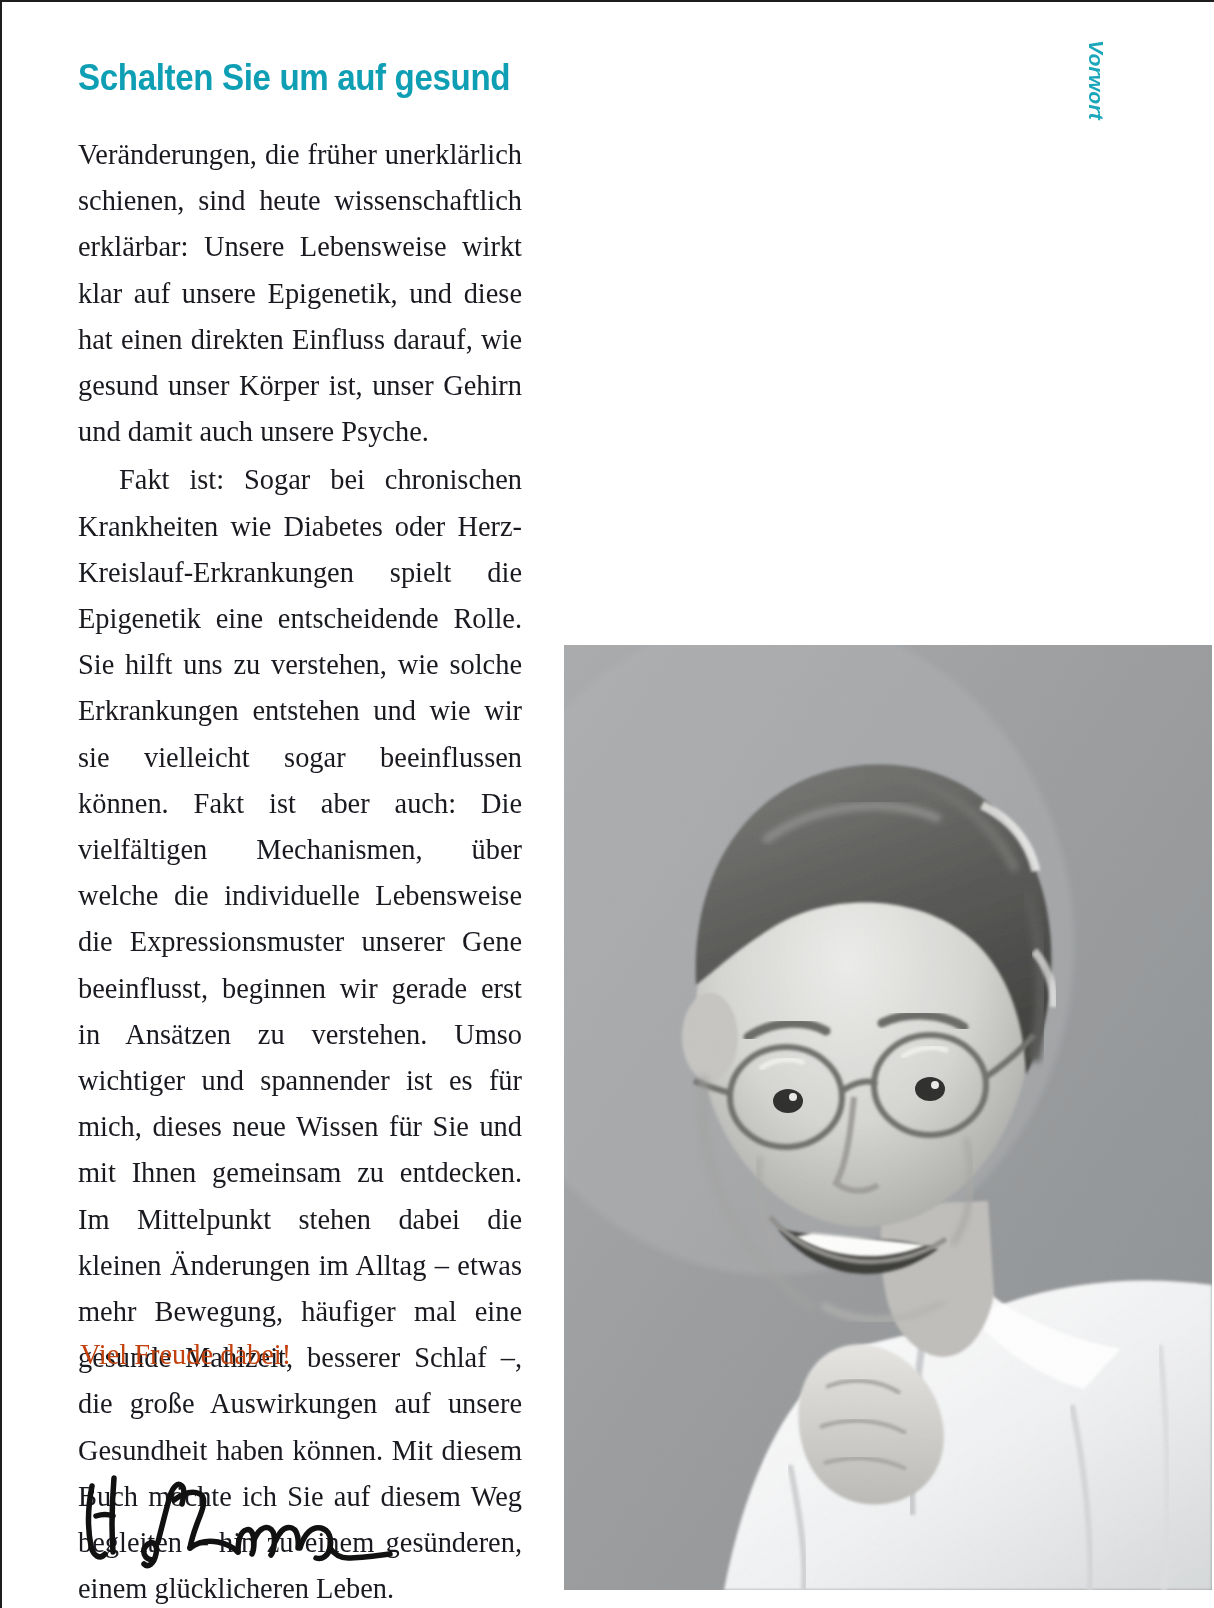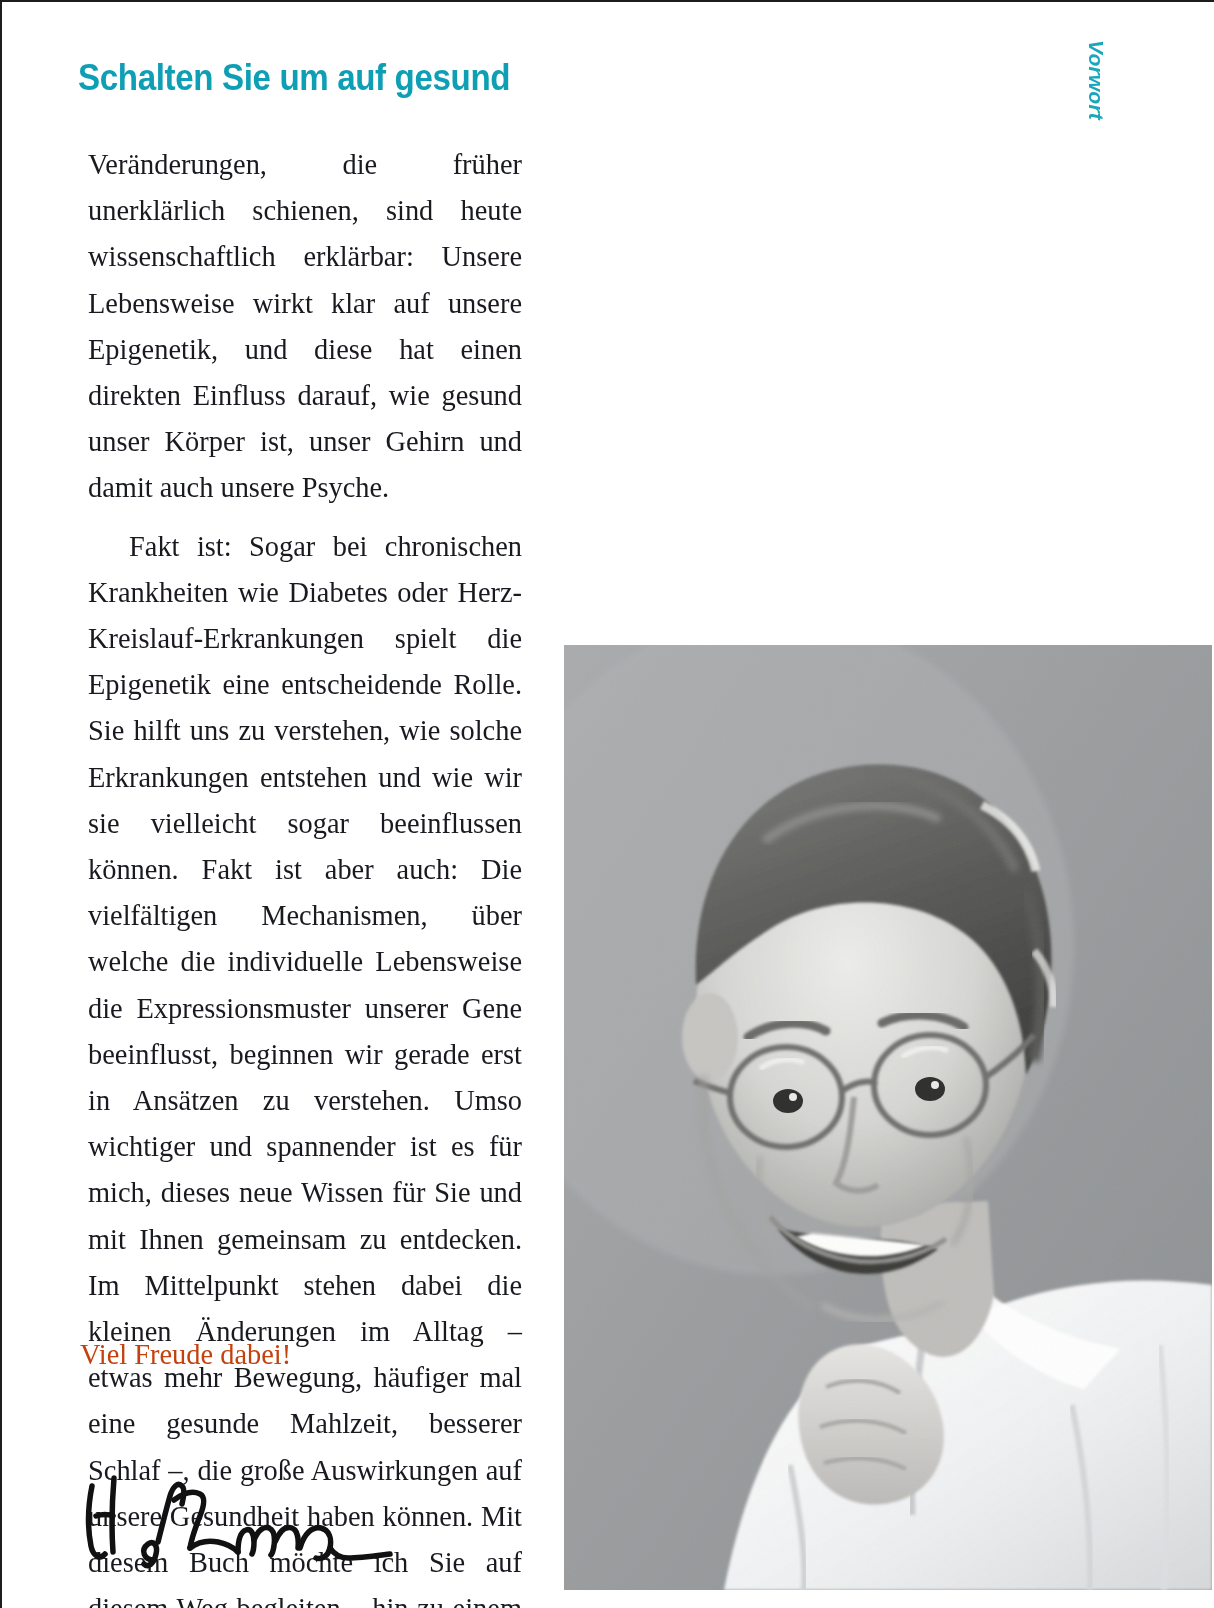--- a/index.html
+++ b/index.html
@@ -87,21 +87,21 @@
     float: right;
     width: 500px;
     height: 960px;
     
     margin-top: 515px;
     margin-left: 0;
     shape-margin: 0;
   }
 
   .body-text p {
-    margin: 12px;
+    margin: 2px;
     text-align: justify;
   }
   .body-text p.indent {
     text-indent: 41px;
   }
 
   .sign-off {
     position: absolute;
     left: 78px;
     top: 1330px;

